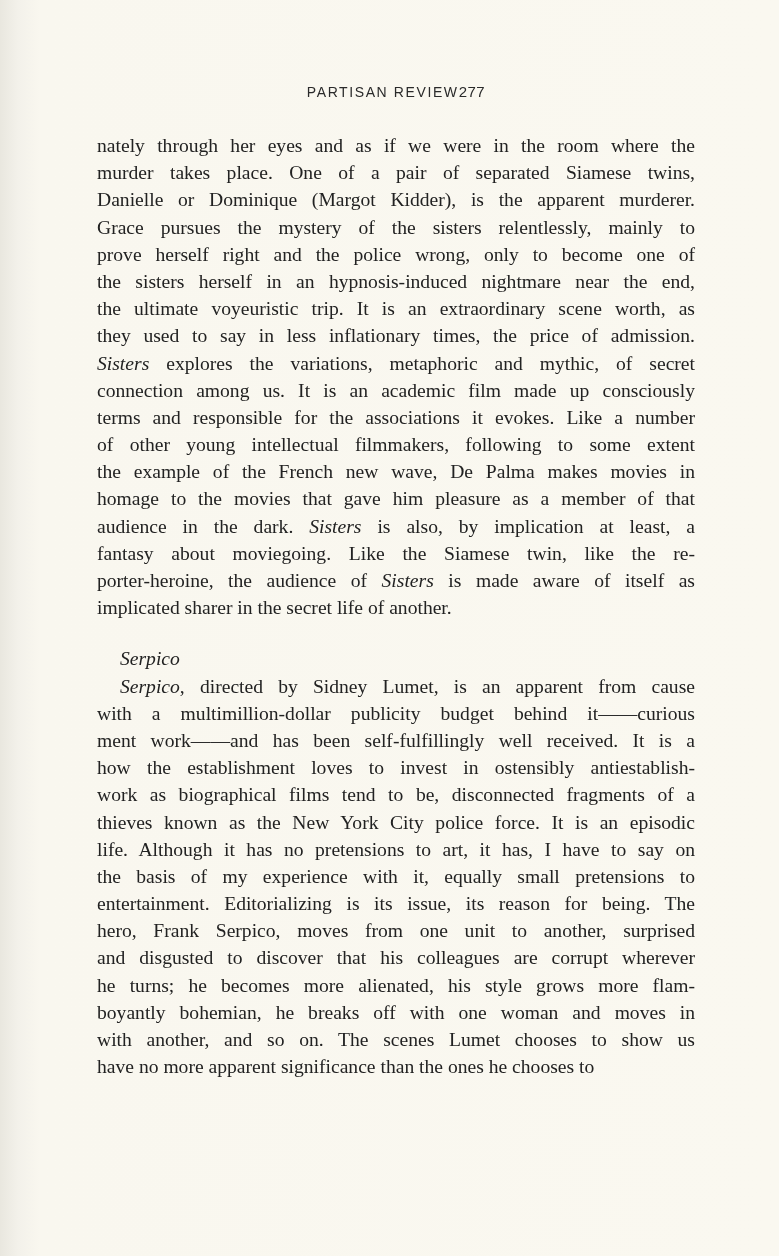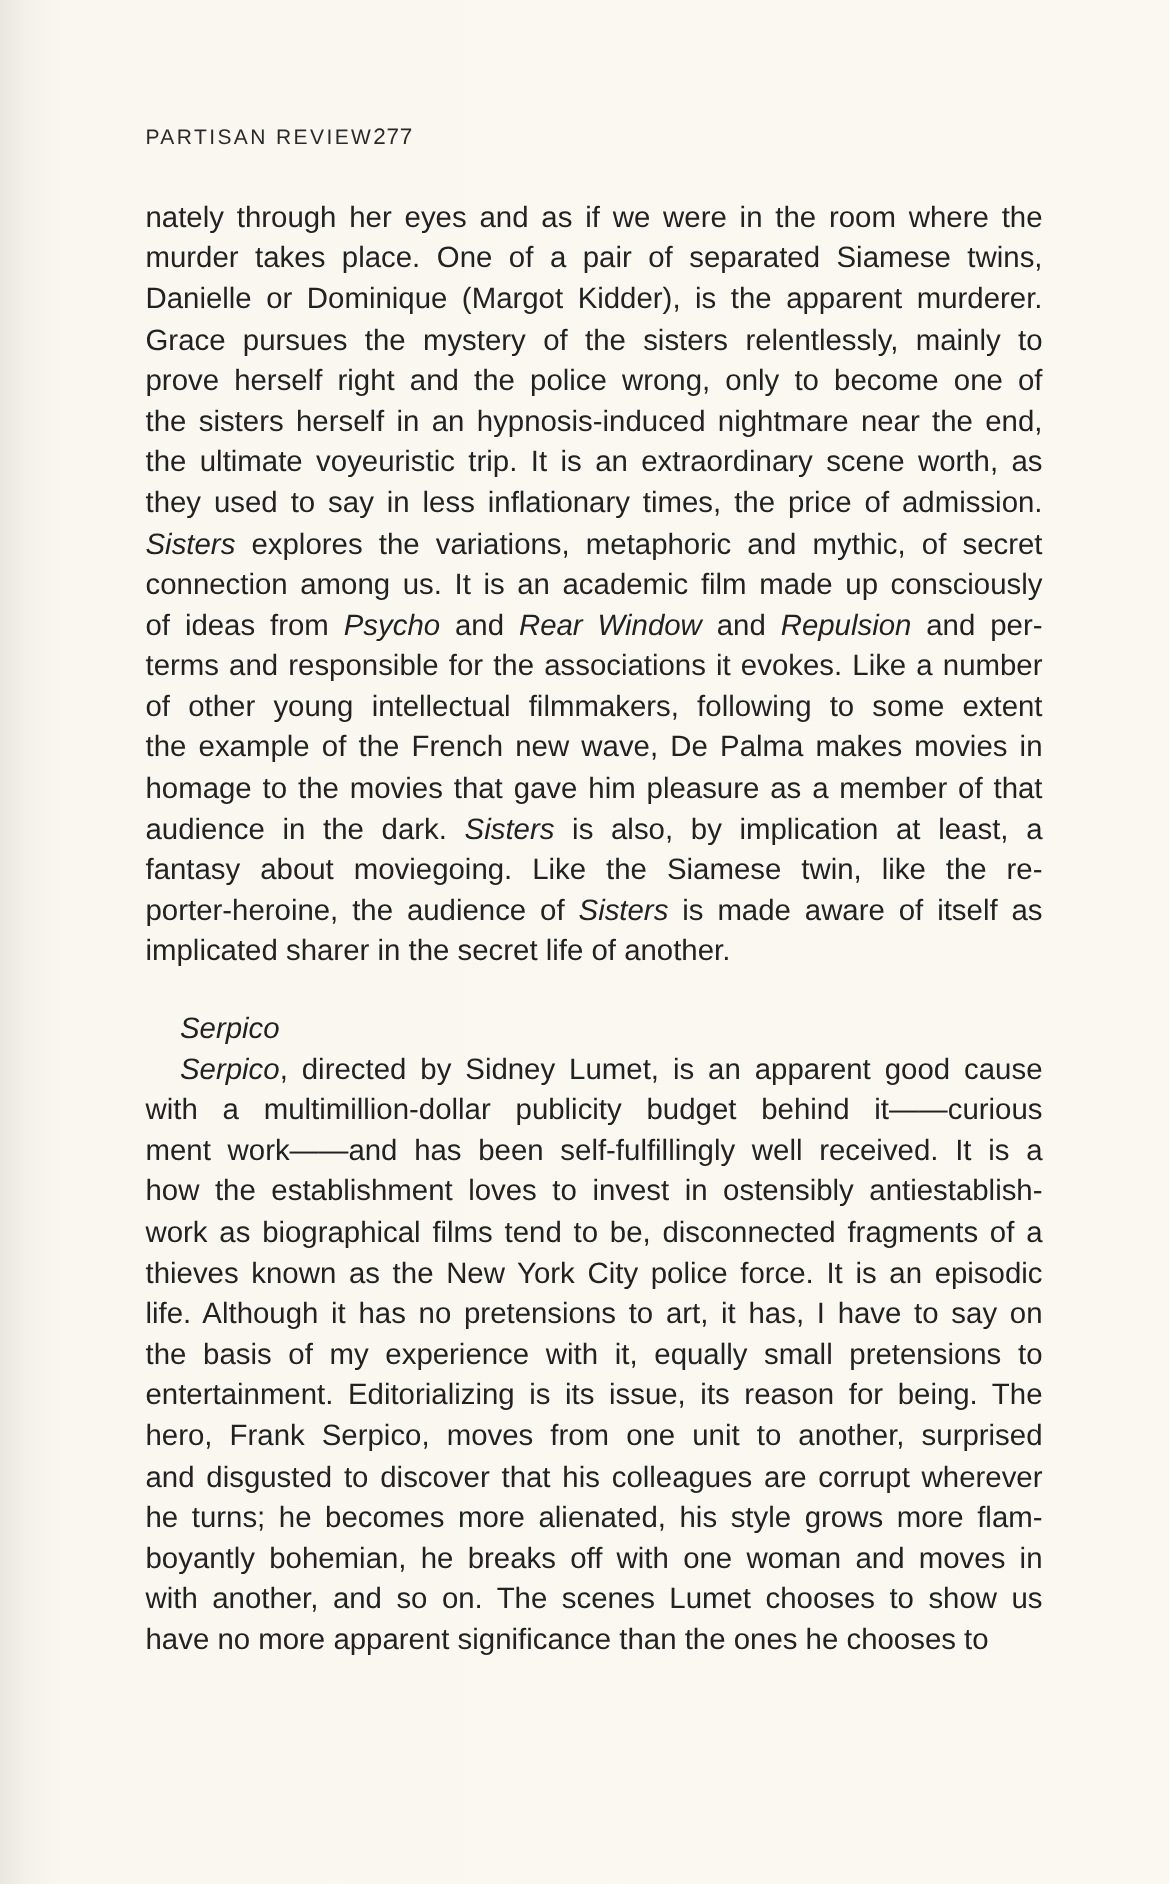--- a/index.html
+++ b/index.html
@@ -19,40 +19,40 @@
       width: 779px; height: 1256px;
       background:
         linear-gradient(to right, #e9e7df 0px, #f3f1ea 18px, #f9f7ef 40px, #faf8f0 100%);
     }
     .running-head {
       position: absolute;
       left: 97px;
       top: 83px;
       width: 598px;
       display: flex;
-      justify-content: flex-start;
+      justify-content: center;
       align-items: baseline;
       font-family: "Liberation Sans", sans-serif;
       color: #2a2a2a;
     }
     .journal-title {
       font-size: 14px;
       letter-spacing: 1.6px;
       font-weight: normal;
     }
     .page-number {
       font-size: 15px;
       letter-spacing: 0.5px;
     }
     .body-text {
       position: absolute;
       left: 97px;
       top: 132px;
       width: 598px;
-      font-family: Liberation Sans, sans-serif;
+      font-family: Liberation Serif, serif;
       font-size: 19.6px;
       line-height: 27.2px;
       color: #222;
       text-align: justify;
     }
     .line {
       display: block;
       text-align: justify;
       text-align-last: justify;
       white-space: nowrap;
@@ -96,34 +96,33 @@
         <span class="line"><span>nately through her eyes and as if we were in the room where the</span></span>
         <span class="line"><span>murder takes place. One of a pair of separated Siamese twins,</span></span>
         <span class="line"><span>Danielle or Dominique (Margot Kidder), is the apparent murderer.</span></span>
         <span class="line"><span>Grace pursues the mystery of the sisters relentlessly, mainly to</span></span>
         <span class="line"><span>prove herself right and the police wrong, only to become one of</span></span>
         <span class="line"><span>the sisters herself in an hypnosis-induced nightmare near the end,</span></span>
         <span class="line"><span>the ultimate voyeuristic trip. It is an extraordinary scene worth, as</span></span>
         <span class="line"><span>they used to say in less inflationary times, the price of admission.</span></span>
         <span class="line"><span class="it">Sisters</span><span> explores the variations, metaphoric and mythic, of secret</span></span>
         <span class="line"><span>connection among us. It is an academic film made up consciously</span></span>
-        <span class="line"><span>of ideas from </span><span class="it">Psycho</span><span> and </span><span class="it">Rear Window</span><span> and </span><span class="it">Repulsion</span><span> and per-</span></span>
         <span class="line"><span>terms and responsible for the associations it evokes. Like a number</span></span>
         <span class="line"><span>of other young intellectual filmmakers, following to some extent</span></span>
         <span class="line"><span>the example of the French new wave, De Palma makes movies in</span></span>
         <span class="line"><span>homage to the movies that gave him pleasure as a member of that</span></span>
         <span class="line"><span>audience in the dark. </span><span class="it">Sisters</span><span> is also, by implication at least, a</span></span>
         <span class="line"><span>fantasy about moviegoing. Like the Siamese twin, like the re-</span></span>
         <span class="line"><span>porter-heroine, the audience of </span><span class="it">Sisters</span><span> is made aware of itself as</span></span>
         <span class="line last"><span>implicated sharer in the secret life of another.</span></span>
       </div>
     <div class="section-gap"></div>
     <div class="section-heading">Serpico</div>
     <div id="para2">
-        <span class="line indent"><span class="it">Serpico</span><span>, directed by Sidney Lumet, is an apparent good cause</span></span>
+        <span class="line indent"><span class="it">Serpico</span><span>, directed by Sidney Lumet, is an apparent from cause</span></span>
         <span class="line"><span>with a multimillion-dollar publicity budget behind it——curious</span></span>
         <span class="line"><span>ment work——and has been self-fulfillingly well received. It is a</span></span>
         <span class="line"><span>how the establishment loves to invest in ostensibly antiestablish-</span></span>
         <span class="line"><span>work as biographical films tend to be, disconnected fragments of a</span></span>
         <span class="line"><span>thieves known as the New York City police force. It is an episodic</span></span>
         <span class="line"><span>life. Although it has no pretensions to art, it has, I have to say on</span></span>
         <span class="line"><span>the basis of my experience with it, equally small pretensions to</span></span>
         <span class="line"><span>entertainment. Editorializing is its issue, its reason for being. The</span></span>
         <span class="line"><span>hero, Frank Serpico, moves from one unit to another, surprised</span></span>
         <span class="line"><span>and disgusted to discover that his colleagues are corrupt wherever</span></span>

